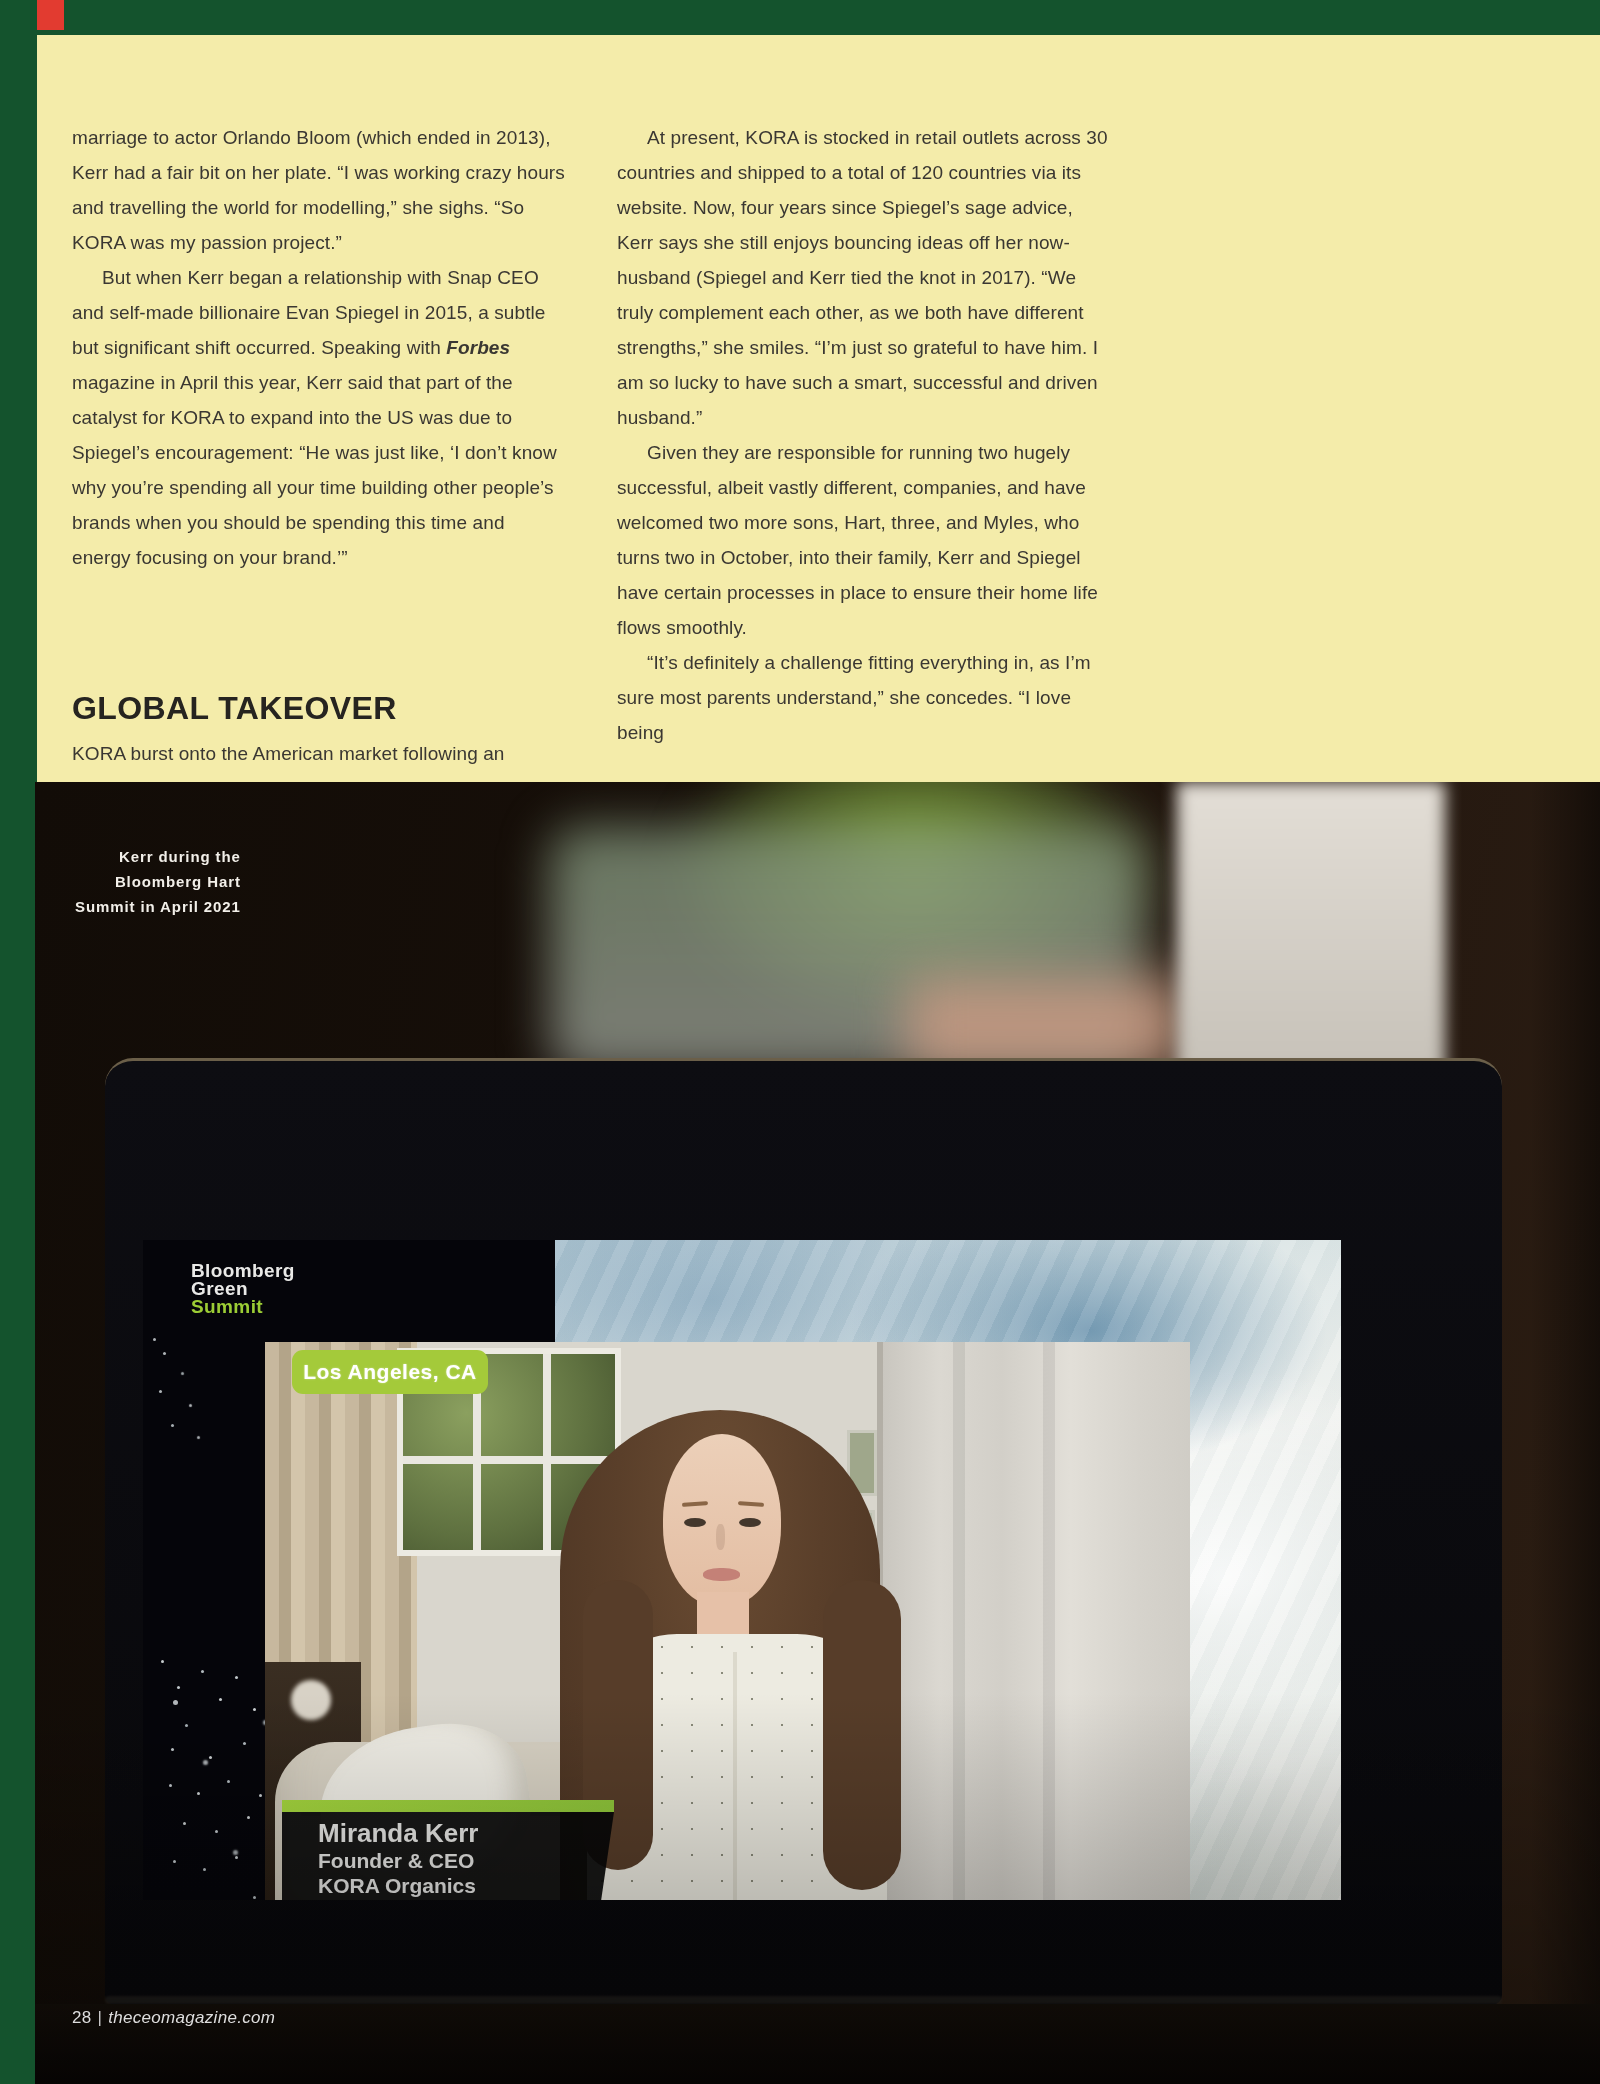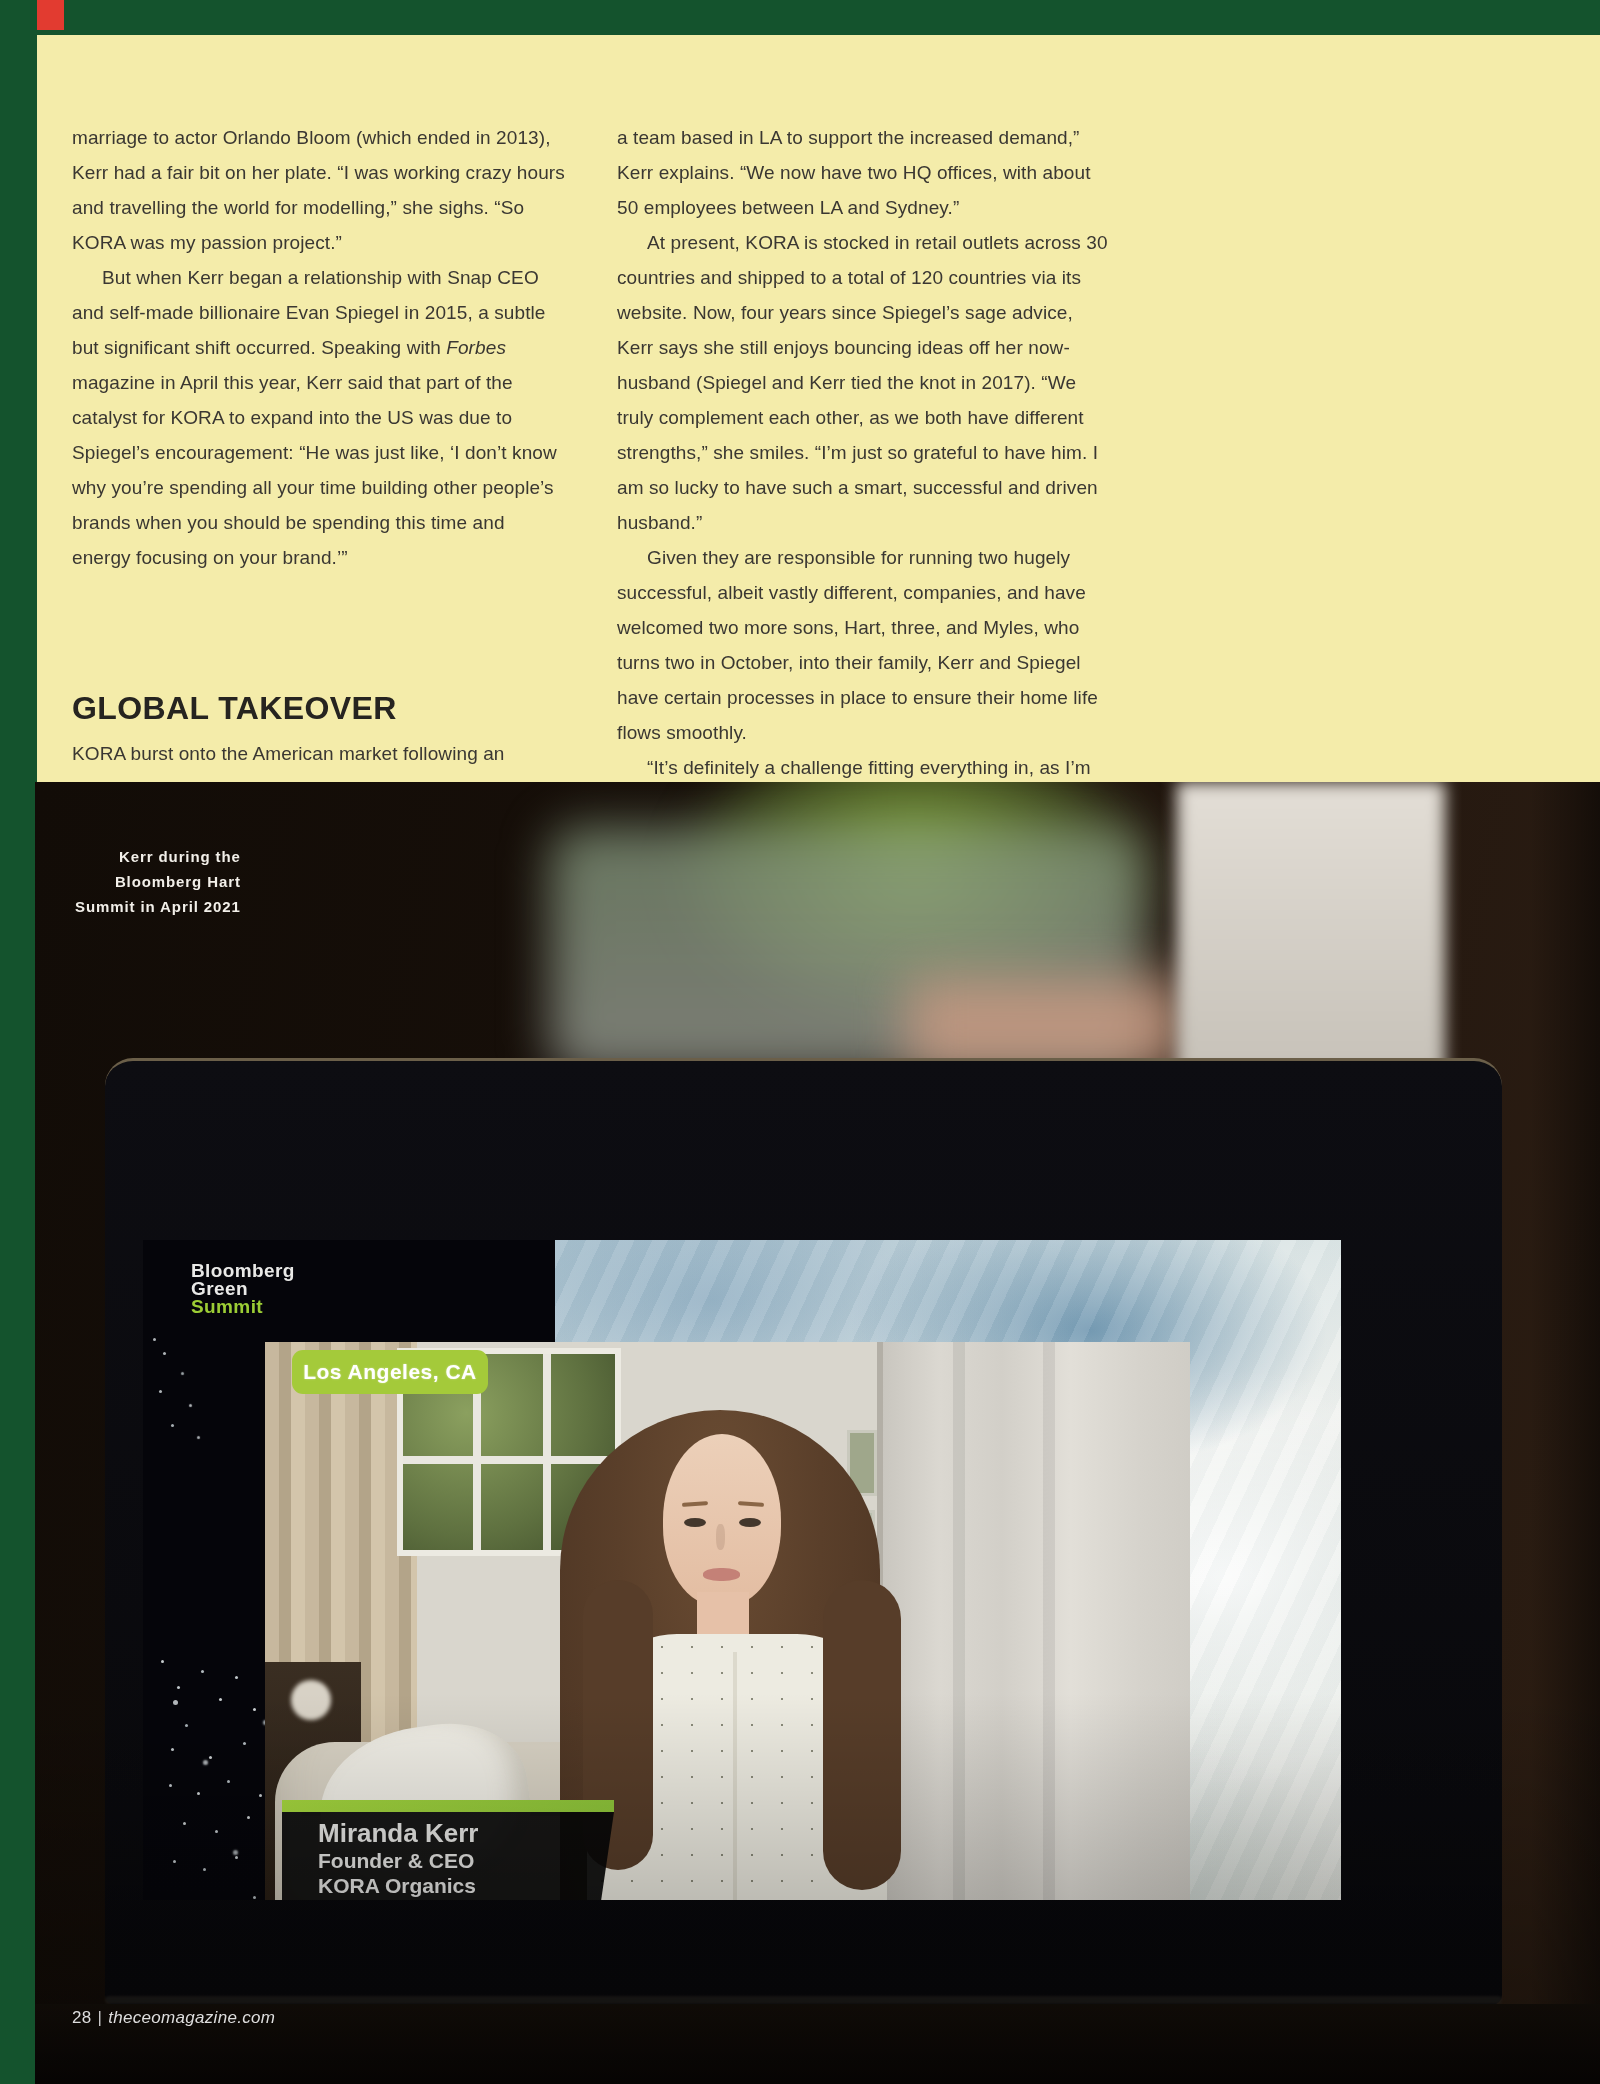--- a/index.html
+++ b/index.html
@@ -13,21 +13,21 @@
   
   .yellow{left:37px;top:35px;width:1563px;height:747px;background:#f4ecaa;}
   .col{position:absolute;top:85px;width:493px;font-size:19px;line-height:35px;
        color:#3a3732;letter-spacing:0.1px;}
   .col-left{left:35px;}
   .col-right{left:580px;}
   .col p{margin:0;}
   .p-indent{text-indent:30px;}
   .heading{margin:115px 0 10px 0;font-size:32px;line-height:36px;font-weight:700;
            letter-spacing:0.4px;color:#262420;}
-  .italic{font-style:italic;}
+  .italic{font-style:italic;font-weight:bold;}
 
   
   .photo{left:35px;top:782px;width:1565px;height:1302px;overflow:hidden;
          background:linear-gradient(100deg,#120c07 0%,#170f09 40%,#241810 72%,#2c1d12 100%);}
   .bg-greenglow{left:645px;top:-60px;width:470px;height:300px;border-radius:50%;
         background:radial-gradient(ellipse at center,rgba(150,195,70,.95),rgba(120,160,60,.4) 55%,rgba(0,0,0,0) 75%);
         filter:blur(22px);}
   .bg-grayscreen{left:515px;top:45px;width:595px;height:248px;border-radius:30px;
         background:linear-gradient(180deg,rgba(128,148,120,.78),rgba(146,150,142,.82));filter:blur(24px);}
   .bg-pink{left:872px;top:196px;width:280px;height:95px;background:#c89a82;filter:blur(26px);opacity:.85;}
@@ -158,21 +158,20 @@
   <div class="abs issue-tab"></div>
 
   <section class="abs yellow">
     <div class="col col-left">
       <p><span>marriage to actor Orlando Bloom (which ended in 2013), Kerr had a fair bit on her plate. “I was working crazy hours and travelling the world for modelling,” she sighs. “So KORA was my passion project.”</span></p>
       <p class="p-indent"><span>But when Kerr began a relationship with Snap CEO and self-made billionaire Evan Spiegel in 2015, a subtle but significant shift occurred. Speaking with </span><span class="italic">Forbes</span><span> magazine in April this year, Kerr said that part of the catalyst for KORA to expand into the US was due to Spiegel’s encouragement: “He was just like, ‘I don’t know why you’re spending all your time building other people’s brands when you should be spending this time and energy focusing on your brand.’”</span></p>
       <h2 class="heading">GLOBAL TAKEOVER</h2>
       <p><span>KORA burst onto the American market following an exclusive launch with beauty giant Sephora in 2017. From there, nothing could slow the brand’s trajectory. “I had to build</span></p>
     </div>
     <div class="col col-right">
-      <p><span>a team based in LA to support the increased demand,” Kerr explains. “We now have two HQ offices, with about 50 employees between LA and Sydney.”</span></p>
       <p class="p-indent"><span>At present, KORA is stocked in retail outlets across 30 countries and shipped to a total of 120 countries via its website. Now, four years since Spiegel’s sage advice, Kerr says she still enjoys bouncing ideas off her now-husband (Spiegel and Kerr tied the knot in 2017). “We truly complement each other, as we both have different strengths,” she smiles. “I’m just so grateful to have him. I am so lucky to have such a smart, successful and driven husband.”</span></p>
       <p class="p-indent"><span>Given they are responsible for running two hugely successful, albeit vastly different, companies, and have welcomed two more sons, Hart, three, and Myles, who turns two in October, into their family, Kerr and Spiegel have certain processes in place to ensure their home life flows smoothly.</span></p>
       <p class="p-indent"><span>“It’s definitely a challenge fitting everything in, as I’m sure most parents understand,” she concedes. “I love being</span></p>
     </div>
   </section>
 
   <figure class="abs photo" style="margin:0;">
     <div class="abs bg-greenglow"></div>
     <div class="abs bg-grayscreen"></div>
     <div class="abs bg-pink"></div>

